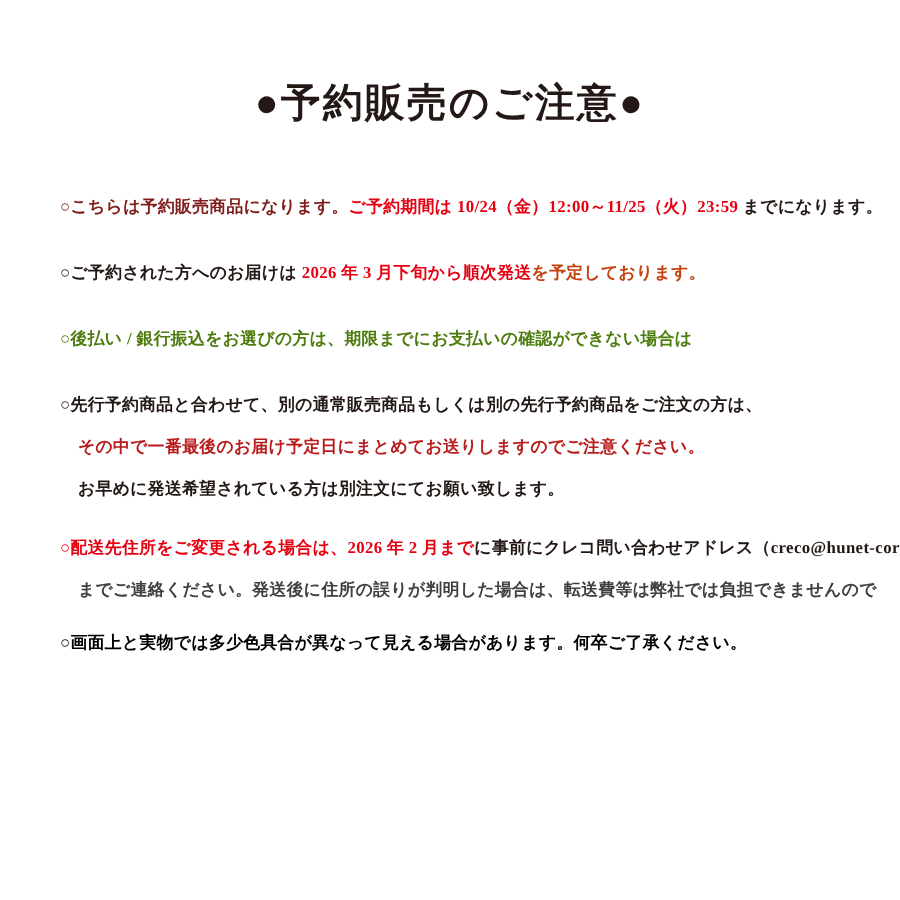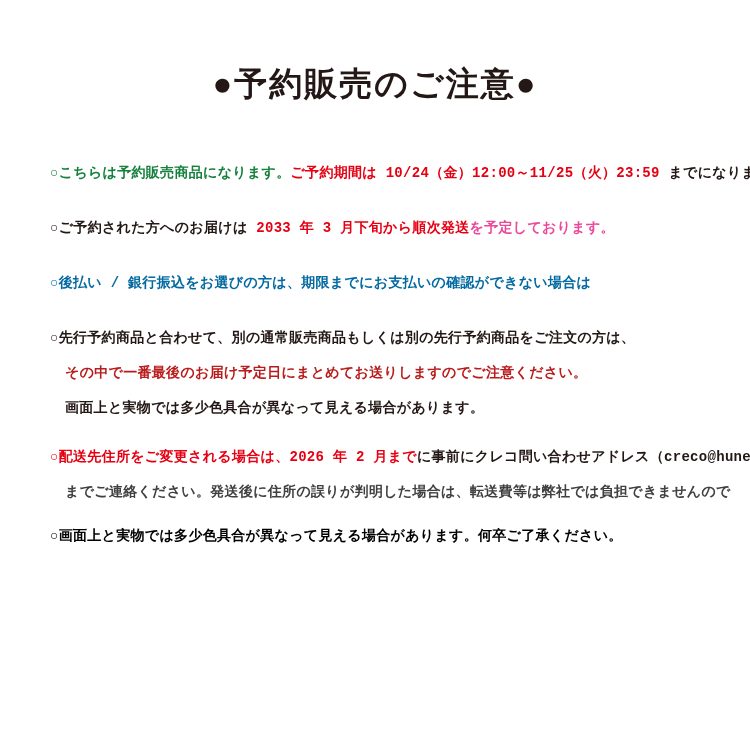--- a/index.html
+++ b/index.html
@@ -3,21 +3,21 @@
 <meta charset="utf-8">
 <style>
   * { margin: 0; padding: 0; box-sizing: border-box; }
   html, body { background: #ffffff; }
   .page {
     position: relative;
     width: 750px;
     height: 750px;
     background: #ffffff;
     overflow: hidden;
-    font-family: Liberation Mono, monospace;
+    font-family: Liberation Serif, serif;
     font-weight: bold;
   }
   .title {
     padding-top: 64px;
     text-align: center;
     font-size: 33px;
     line-height: 46px;
     letter-spacing: 2px;
     font-weight: bold;
   }
@@ -39,32 +39,32 @@
   }
   .note-line.cont { padding-left: 15px; }
 </style>
 </head>
 <body>
 
 <div class="page" style="color: rgb(35, 24, 21); background: rgb(255, 255, 255);">
   <h1 class="title">●予約販売のご注意●</h1>
   <div class="notes">
       <div class="note">
-        <div class="note-line"><span style="color: #15803d;">○こちらは予約販売商品になります。</span><span style="color: rgb(230, 0, 18);">ご予約期間は 10/24（金）12:00～11/25（火）23:59 </span><span style="color: rgb(35, 24, 21);">までになります。</span></div>
+        <div class="note-line"><span style="color: #7f1d1d;">○こちらは予約販売商品になります。</span><span style="color: rgb(230, 0, 18);">ご予約期間は 10/24（金）12:00～11/25（火）23:59 </span><span style="color: rgb(35, 24, 21);">までになります。</span></div>
       </div>
       <div class="note">
-        <div class="note-line"><span style="color: rgb(35, 24, 21);">○ご予約された方へのお届けは </span><span style="color: rgb(230, 0, 18);">2033 年 3 月下旬から順次発送</span><span style="color: #ec4899;">を予定しております。</span></div>
+        <div class="note-line"><span style="color: rgb(35, 24, 21);">○ご予約された方へのお届けは </span><span style="color: rgb(230, 0, 18);">2026 年 3 月下旬から順次発送</span><span style="color: #c2410c;">を予定しております。</span></div>
       </div>
       <div class="note">
-        <div class="note-line"><span style="color: #0369a1;">○後払い / 銀行振込をお選びの方は、期限までにお支払いの確認ができない場合は</span></div>
+        <div class="note-line"><span style="color: #4d7c0f;">○後払い / 銀行振込をお選びの方は、期限までにお支払いの確認ができない場合は</span></div>
       </div>
       <div class="note">
         <div class="note-line"><span style="color: rgb(35, 24, 21);">○先行予約商品と合わせて、別の通常販売商品もしくは別の先行予約商品をご注文の方は、</span></div>
         <div class="note-line cont"><span style="color: #b91c1c;">その中で一番最後のお届け予定日にまとめてお送りしますのでご注意ください。</span></div>
-        <div class="note-line cont"><span style="color: rgb(35, 24, 21);">画面上と実物では多少色具合が異なって見える場合があります。</span></div>
+        <div class="note-line cont"><span style="color: rgb(35, 24, 21);">お早めに発送希望されている方は別注文にてお願い致します。</span></div>
       </div>
       <div class="note">
         <div class="note-line"><span style="color: rgb(230, 0, 18);">○配送先住所をご変更される場合は、2026 年 2 月まで</span><span style="color: rgb(35, 24, 21);">に事前にクレコ問い合わせアドレス（creco@hunet-corp.jp）</span></div>
         <div class="note-line cont"><span style="color: #404040;">までご連絡ください。発送後に住所の誤りが判明した場合は、転送費等は弊社では負担できませんので</span></div>
       </div>
       <div class="note">
         <div class="note-line"><span style="color: #000000;">○画面上と実物では多少色具合が異なって見える場合があります。何卒ご了承ください。</span></div>
       </div>
     </div>
 </div>

